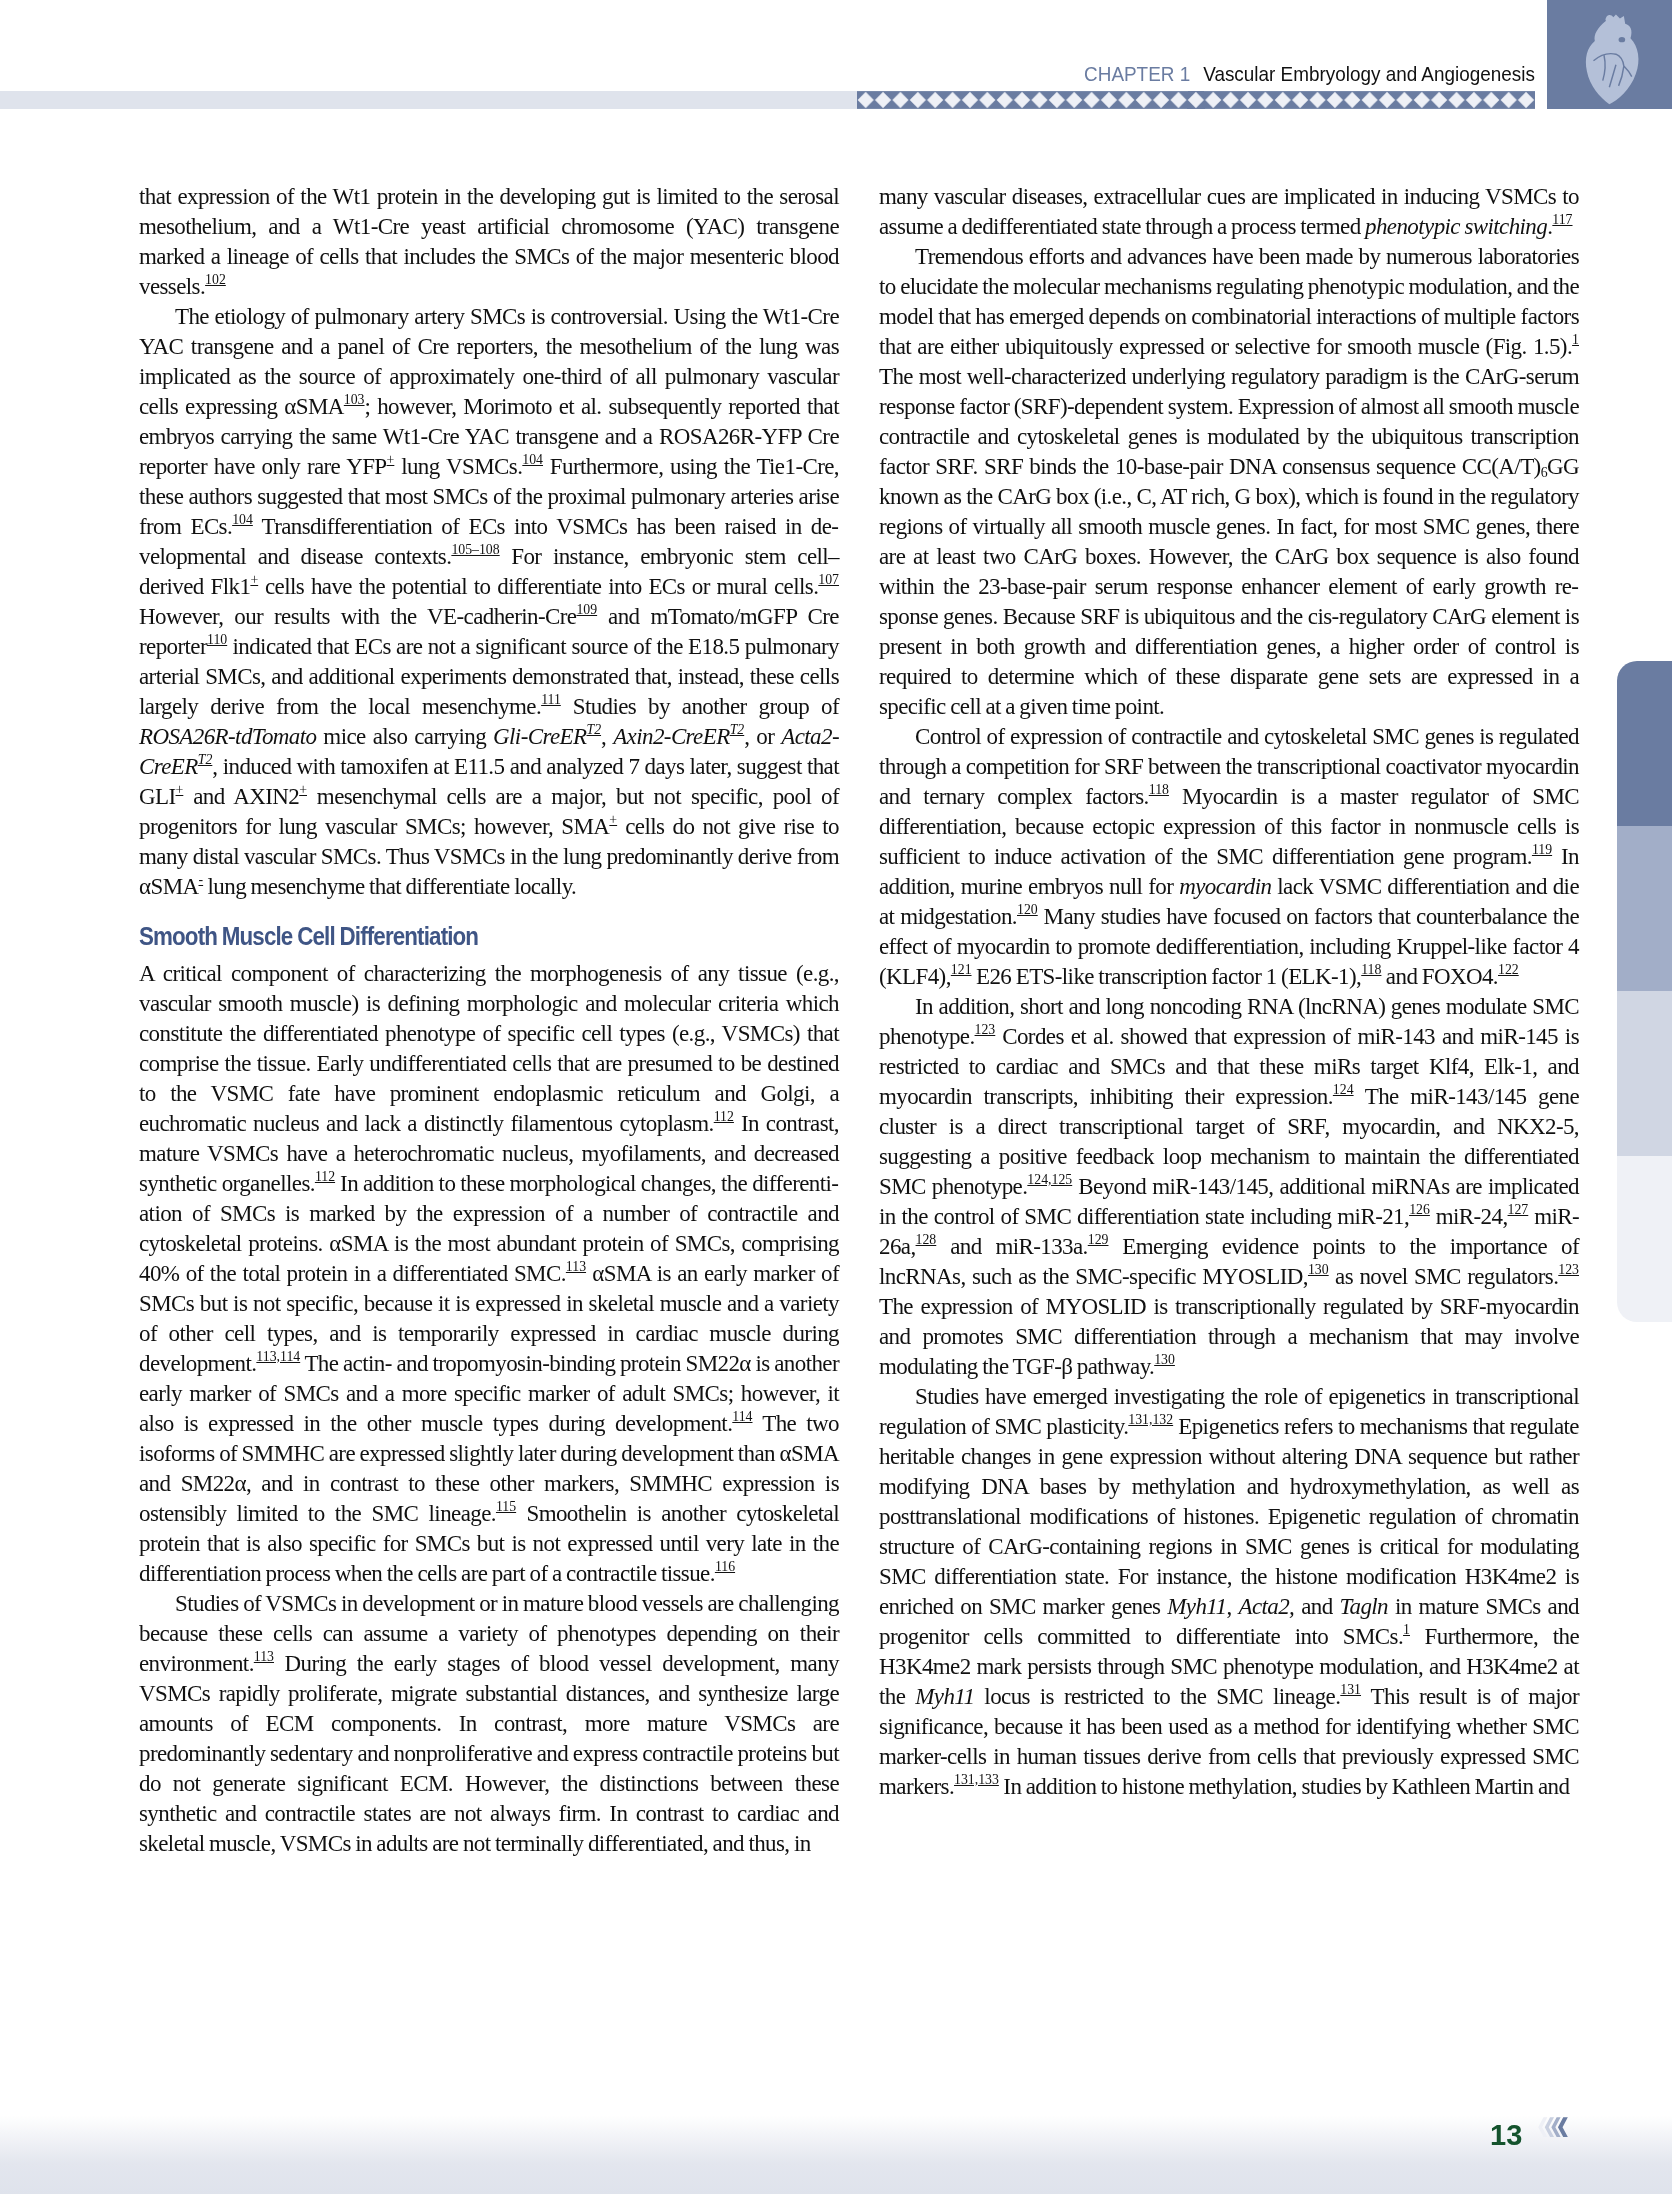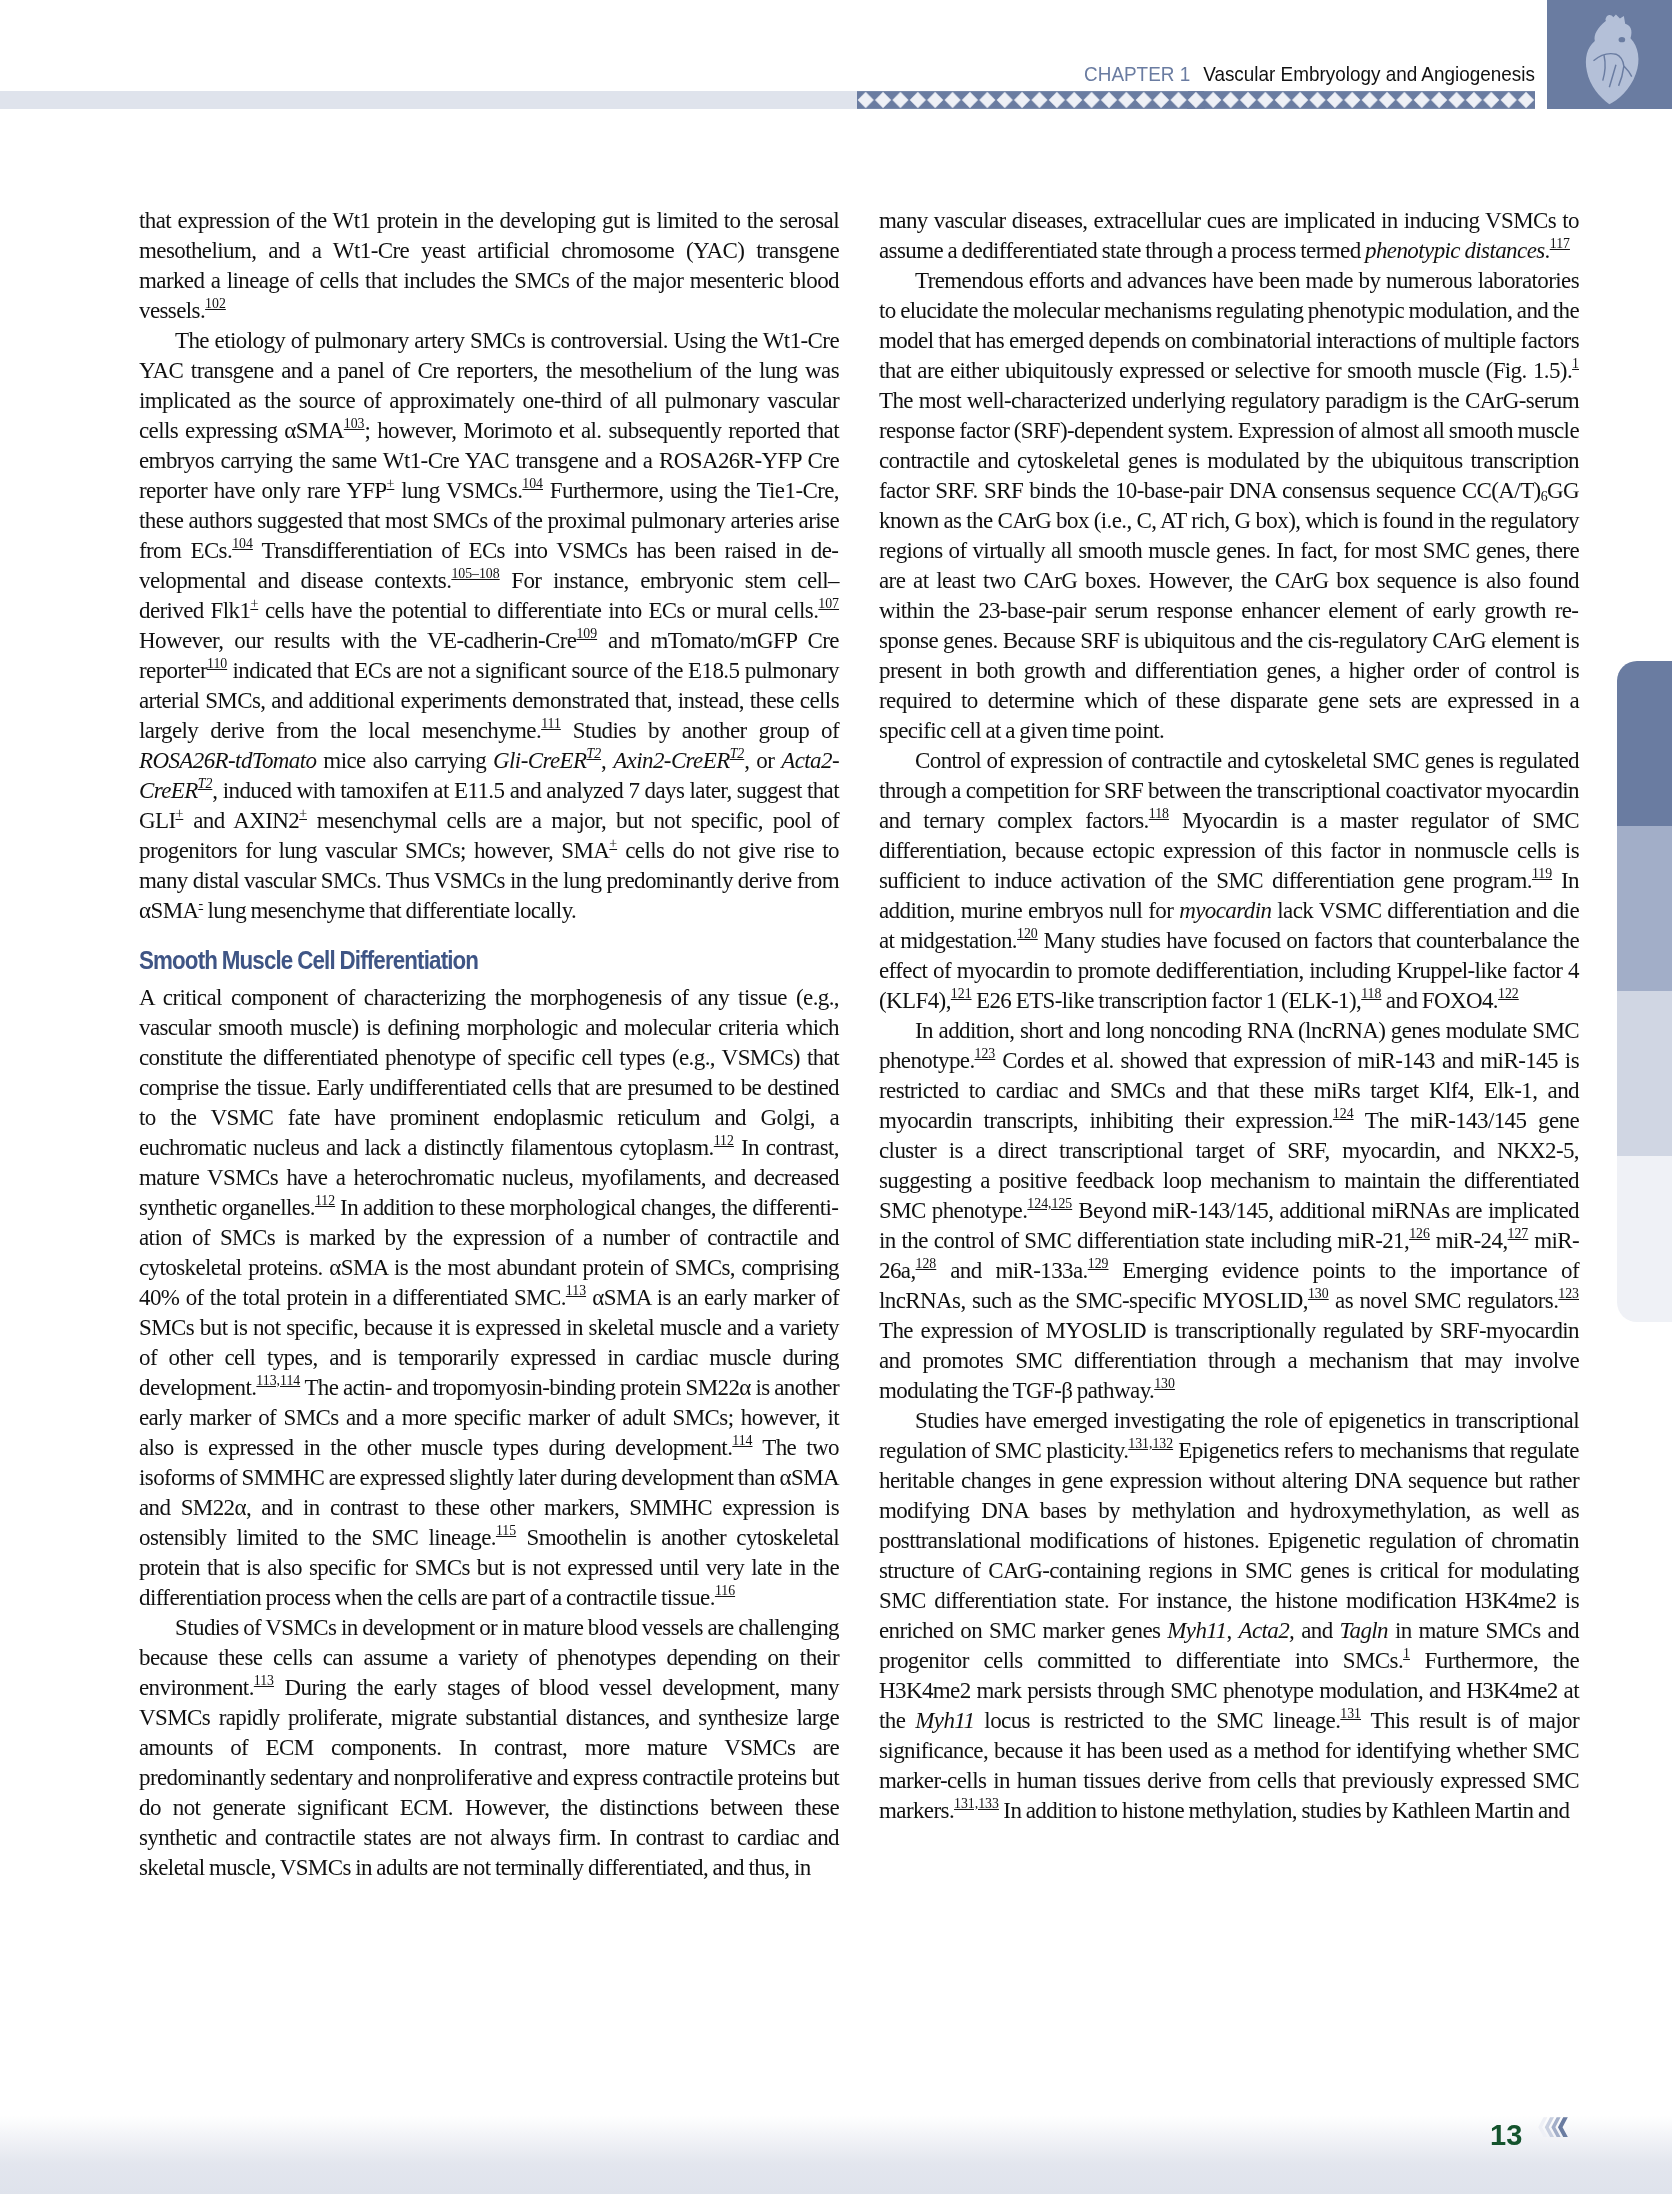--- a/index.html
+++ b/index.html
@@ -32,21 +32,21 @@
   .chapter-title { color: #111; }
   .heart-box {
     position: absolute; left: 1547px; top: 0; width: 126px; height: 109px;
     background: #6a7ca1;
   }
   .heart-box svg { position: absolute; left: 20px; top: 8px; }
 
   .column {
     position: absolute; top: 182px; width: 700px;
     font-size: 23px; line-height: 30px; text-align: justify;
-    hyphens: manual; letter-spacing: -0.6px; word-spacing: -0.7px; margin-top: 24px;
+    hyphens: manual; letter-spacing: -0.6px; word-spacing: -0.7px;
   }
   .col-left { left: 139px; }
   .col-right { left: 879px; }
   .para { margin: 0; }
   .para.indent { text-indent: 36px; }
   .para sup { font-size: 60%; line-height: 0; vertical-align: 0.75em; letter-spacing: 0; text-decoration: underline; }
   .para sub { font-size: 60%; line-height: 0; vertical-align: -0.25em; }
   .section-heading {
     margin: 18.4px 0 6.6px 0;
     font-family: "Liberation Sans", "DejaVu Sans", sans-serif;
@@ -105,21 +105,21 @@
     </div>
   <h2 class="section-heading">Smooth Muscle Cell Differentiation</h2>
   <div>
       <p class="para">A critical component of characterizing the morphogenesis of any tissue (e.g., vascular smooth muscle) is defining morphologic and molecular criteria which constitute the differentiated phenotype of specific cell types (e.g., VSMCs) that comprise the tissue. Early undifferentiated cells that are presumed to be destined to the VSMC fate have promi­nent endoplasmic reticulum and Golgi, a euchromatic nucleus and lack a distinctly filamentous cytoplasm.<sup>112</sup> In contrast, mature VSMCs have a heterochromatic nucleus, myofilaments, and decreased synthetic or­ganelles.<sup>112</sup> In addition to these morphological changes, the differenti­ation of SMCs is marked by the expression of a number of contractile and cytoskeletal proteins. αSMA is the most abundant protein of SMCs, comprising 40% of the total protein in a differentiated SMC.<sup>113</sup> αSMA is an early marker of SMCs but is not specific, because it is expressed in skeletal muscle and a variety of other cell types, and is temporarily expressed in cardiac muscle during development.<sup>113,114</sup> The actin- and tropomyosin-binding protein SM22α is another early marker of SMCs and a more specific marker of adult SMCs; however, it also is expressed in the other muscle types during development.<sup>114</sup> The two isoforms of SMMHC are expressed slightly later during development than αSMA and SM22α, and in contrast to these other markers, SMMHC expres­sion is ostensibly limited to the SMC lineage.<sup>115</sup> Smoothelin is another cytoskeletal protein that is also specific for SMCs but is not expressed until very late in the differentiation process when the cells are part of a contractile tissue.<sup>116</sup></p>
       <p class="para indent">Studies of VSMCs in development or in mature blood vessels are challenging because these cells can assume a variety of phenotypes depending on their environment.<sup>113</sup> During the early stages of blood vessel development, many VSMCs rapidly proliferate, migrate substan­tial distances, and synthesize large amounts of ECM components. In contrast, more mature VSMCs are predominantly sedentary and non­proliferative and express contractile proteins but do not generate sig­nificant ECM. However, the distinctions between these synthetic and contractile states are not always firm. In contrast to cardiac and skeletal muscle, VSMCs in adults are not terminally differentiated, and thus, in</p>
     </div>
 </div>
 
 <div class="column col-right">
   <div>
-      <p class="para">many vascular diseases, extracellular cues are implicated in inducing VSMCs to assume a dedifferentiated state through a process termed <i>phenotypic distances</i>.<sup>117</sup></p>
+      <p class="para">many vascular diseases, extracellular cues are implicated in inducing VSMCs to assume a dedifferentiated state through a process termed <i>phenotypic switching</i>.<sup>117</sup></p>
       <p class="para indent">Tremendous efforts and advances have been made by numerous laboratories to elucidate the molecular mechanisms regulating phe­notypic modulation, and the model that has emerged depends on combinatorial interactions of multiple factors that are either ubiqui­tously expressed or selective for smooth muscle (Fig. 1.5).<sup>1</sup> The most well-characterized underlying regulatory paradigm is the CArG-serum response factor (SRF)-dependent system. Expression of almost all smooth muscle contractile and cytoskeletal genes is modulated by the ubiquitous transcription factor SRF. SRF binds the 10-base-pair DNA consensus sequence CC(A/T)<sub>6</sub>GG known as the CArG box (i.e., C, AT rich, G box), which is found in the regulatory regions of virtually all smooth muscle genes. In fact, for most SMC genes, there are at least two CArG boxes. However, the CArG box sequence is also found within the 23-base-pair serum response enhancer element of early growth re­sponse genes. Because SRF is ubiquitous and the cis-regulatory CArG element is present in both growth and differentiation genes, a higher order of control is required to determine which of these disparate gene sets are expressed in a specific cell at a given time point.</p>
       <p class="para indent">Control of expression of contractile and cytoskeletal SMC genes is regulated through a competition for SRF between the transcriptional coactivator myocardin and ternary complex factors.<sup>118</sup> Myocardin is a master regulator of SMC differentiation, because ectopic expression of this factor in nonmuscle cells is sufficient to induce activation of the SMC differentiation gene program.<sup>119</sup> In addition, murine embryos null for <i>myocardin</i> lack VSMC differentiation and die at midgesta­tion.<sup>120</sup> Many studies have focused on factors that counterbalance the effect of myocardin to promote dedifferentiation, including Kruppel-like factor 4 (KLF4),<sup>121</sup> E26 ETS-like transcription factor 1 (ELK-1),<sup>118</sup> and FOXO4.<sup>122</sup></p>
       <p class="para indent">In addition, short and long noncoding RNA (lncRNA) genes mod­ulate SMC phenotype.<sup>123</sup> Cordes et al. showed that expression of miR-143 and miR-145 is restricted to cardiac and SMCs and that these miRs target Klf4, Elk-1, and myocardin transcripts, inhibiting their expression.<sup>124</sup> The miR-143/145 gene cluster is a direct transcriptional target of SRF, myocardin, and NKX2-5, suggesting a positive feedback loop mechanism to maintain the differentiated SMC phenotype.<sup>124,125</sup> Beyond miR-143/145, additional miRNAs are implicated in the con­trol of SMC differentiation state including miR-21,<sup>126</sup> miR-24,<sup>127</sup> miR-26a,<sup>128</sup> and miR-133a.<sup>129</sup> Emerging evidence points to the importance of lncRNAs, such as the SMC-specific MYOSLID,<sup>130</sup> as novel SMC reg­ulators.<sup>123</sup> The expression of MYOSLID is transcriptionally regulated by SRF-myocardin and promotes SMC differentiation through a mech­anism that may involve modulating the TGF-β pathway.<sup>130</sup></p>
       <p class="para indent">Studies have emerged investigating the role of epigenetics in transcriptional regulation of SMC plasticity.<sup>131,132</sup> Epigenetics refers to mechanisms that regulate heritable changes in gene expression without altering DNA sequence but rather modifying DNA bases by methylation and hydroxymethylation, as well as posttranslational mod­ifications of histones. Epigenetic regulation of chromatin structure of CArG-containing regions in SMC genes is critical for modulating SMC differentiation state. For instance, the histone modification H3K4me2 is enriched on SMC marker genes <i>Myh11</i>, <i>Acta2,</i> and <i>Tagln</i> in mature SMCs and progenitor cells committed to differentiate into SMCs.<sup>1</sup> Furthermore, the H3K4me2 mark persists through SMC phenotype modulation, and H3K4me2 at the <i>Myh11</i> locus is restricted to the SMC lineage.<sup>131</sup> This result is of major significance, because it has been used as a method for identifying whether SMC marker-cells in human tis­sues derive from cells that previously expressed SMC markers.<sup>131,133</sup> In addition to histone methylation, studies by Kathleen Martin and</p>
     </div>
 </div>
 
 <div class="side-tabs">
   <div class="side-tab t1" style="background: rgb(106, 124, 161);"></div>
   <div class="side-tab t2" style="background: rgb(162, 174, 200);"></div>

